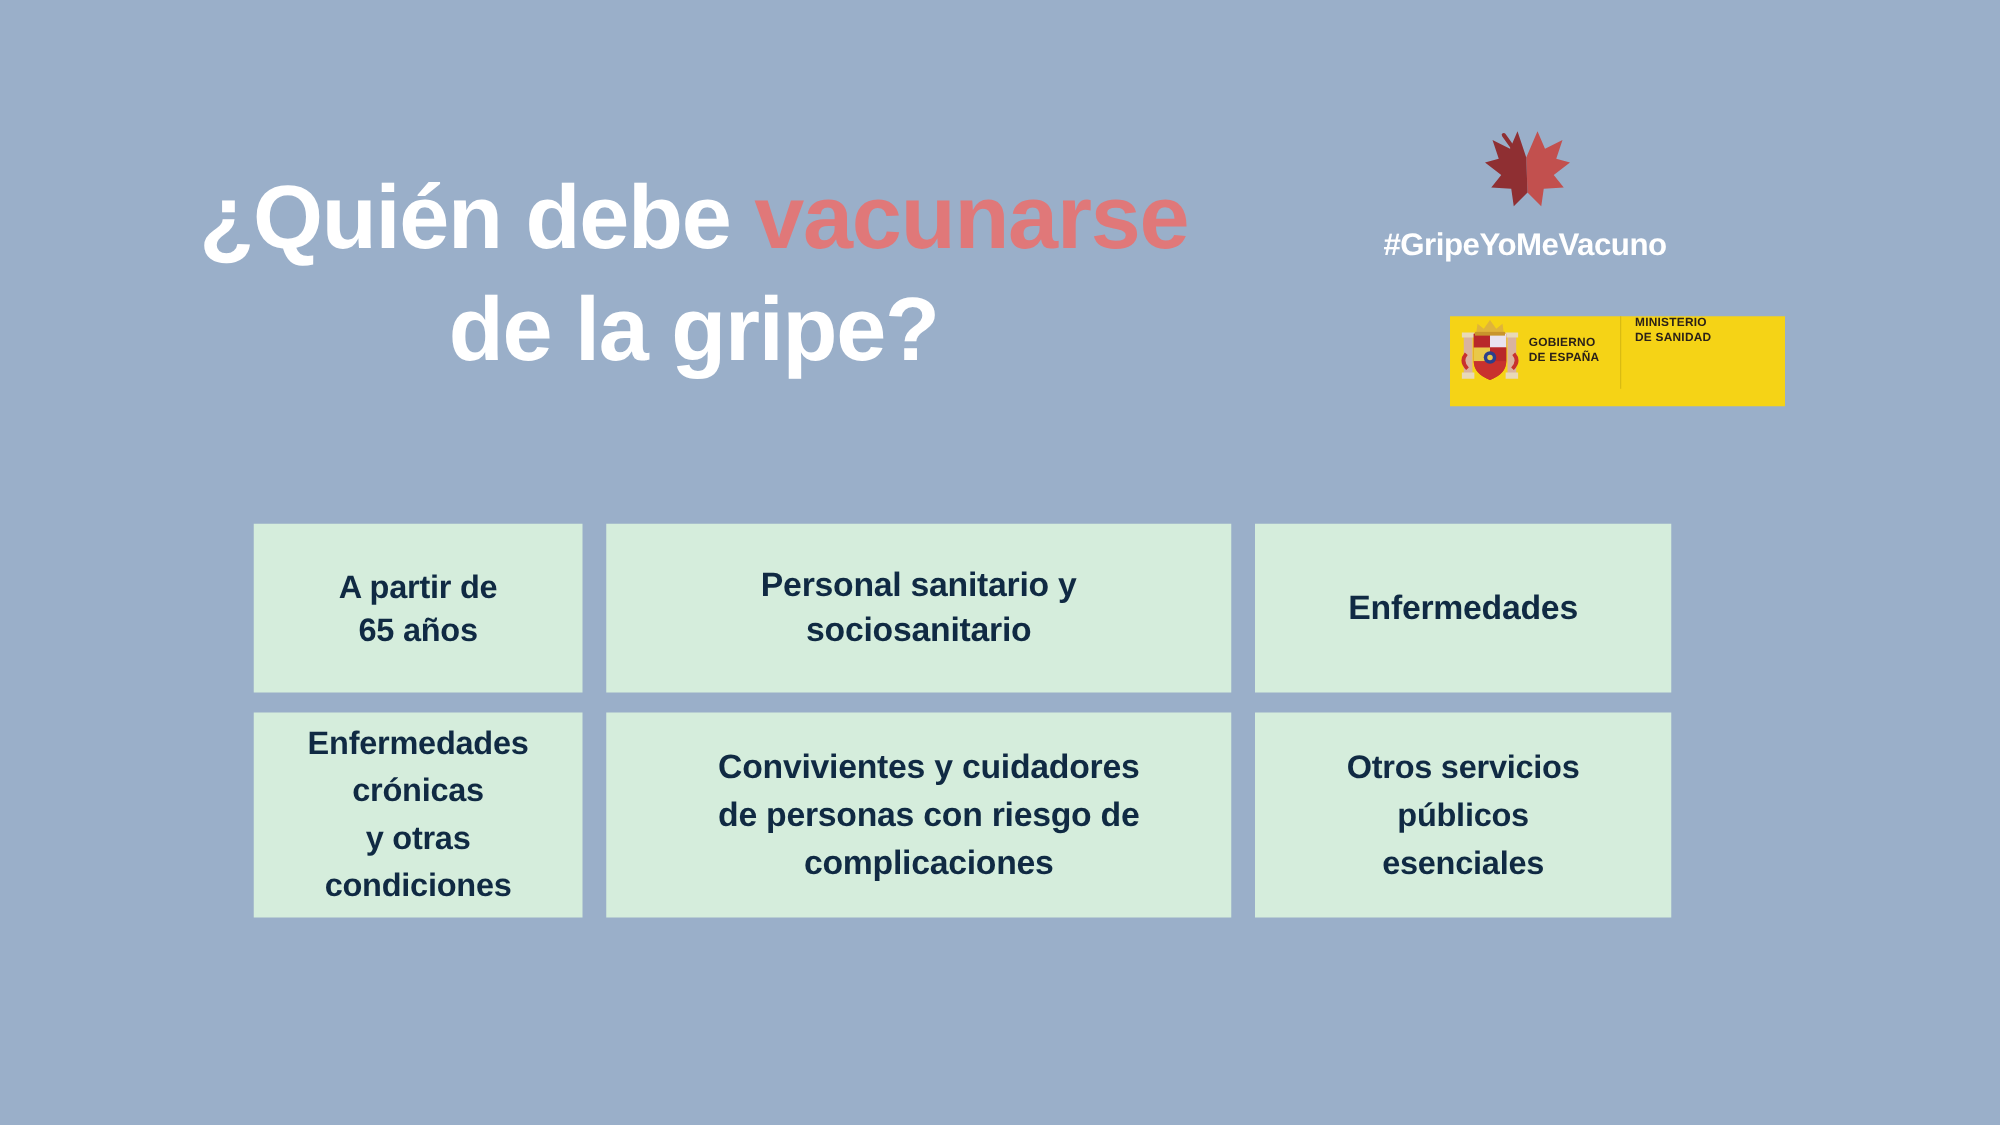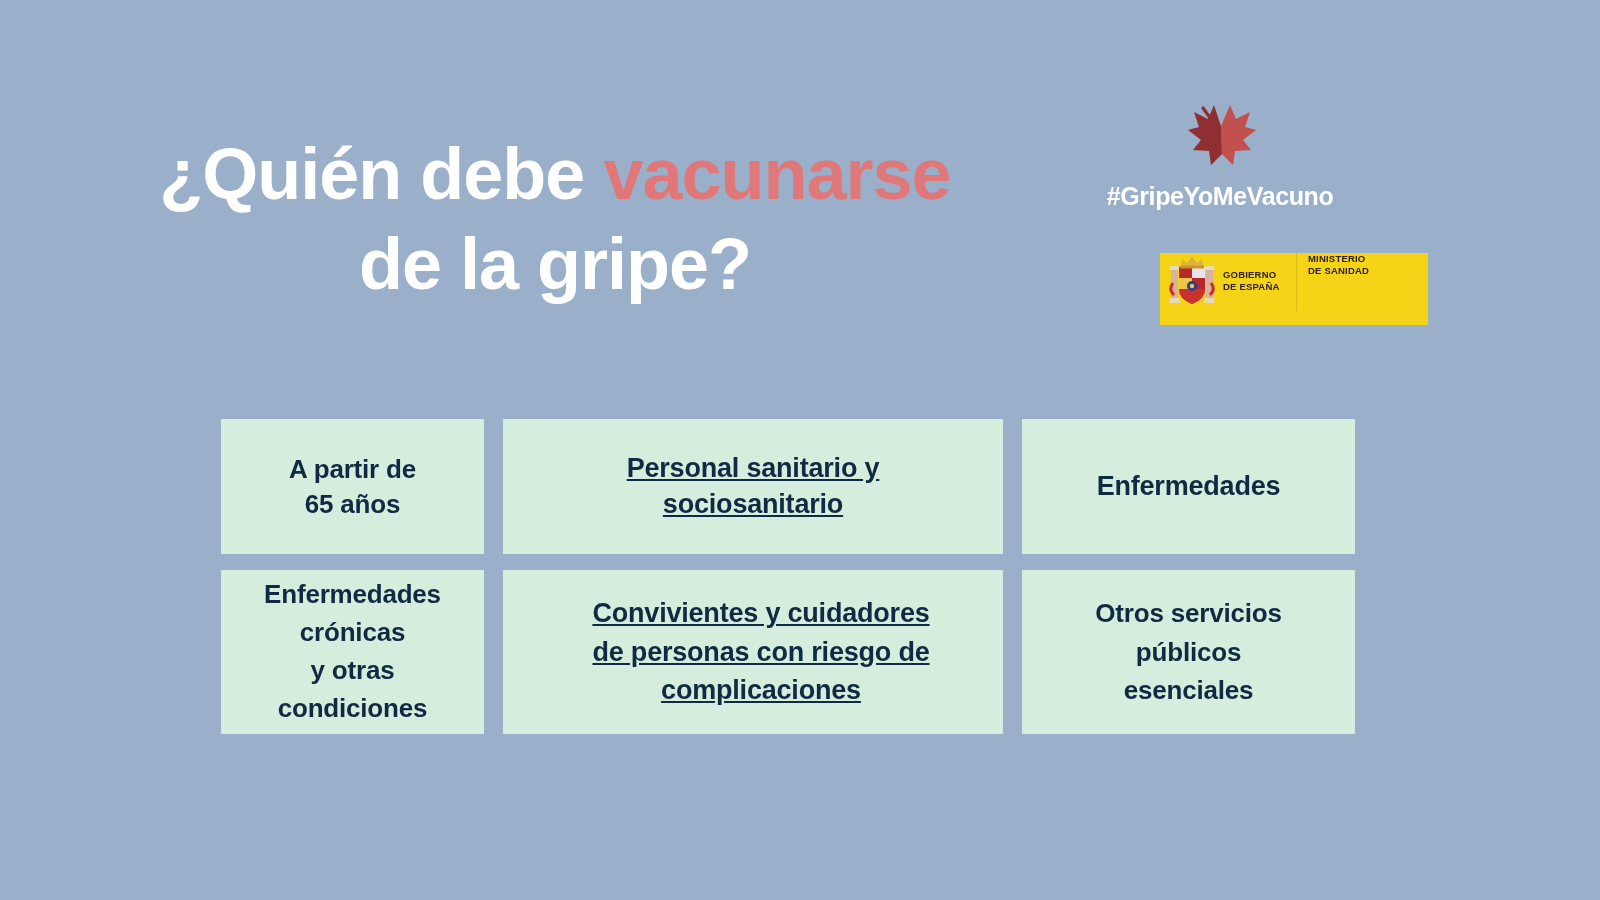--- a/index.html
+++ b/index.html
@@ -110,21 +110,21 @@
     font-weight: 700;
     color: #2b2118;
     letter-spacing: 0.2px;
     text-align: left;
     white-space: pre-line;
   }
 
   
   .grid {
     position: absolute;
-    left: 221px;
+    left: 203px;
     top: 419px;
     width: 1134px;
     height: 296px;
     display: grid;
     grid-template-columns: 263px 500px 333px;
     grid-template-rows: 135px 1fr;
     column-gap: 19px;
     row-gap: 16px;
   }
   .card {
@@ -137,21 +137,21 @@
     padding: 6px 10px;
   }
   .card-label {
     font-size: 26px;
     line-height: 1.32;
     font-weight: 700;
     color: #102a43;
     letter-spacing: -0.2px;
     white-space: pre-line;
   }
-  .card.wide .card-label { font-size: 27px; text-decoration: underline; }
+  .card.wide .card-label { font-size: 27px; }
   .card.r1c3 .card-label { font-size: 27px; }
   .card.r2c2 .card-label { font-size: 27px; line-height: 1.42; margin-left: 16px; }
   .card.r2c3 .card-label { line-height: 1.48; }
   .card.r2c1 .card-label { line-height: 1.46; }
 </style>
 </head>
 <body>
 
 <div id="poster">
 

